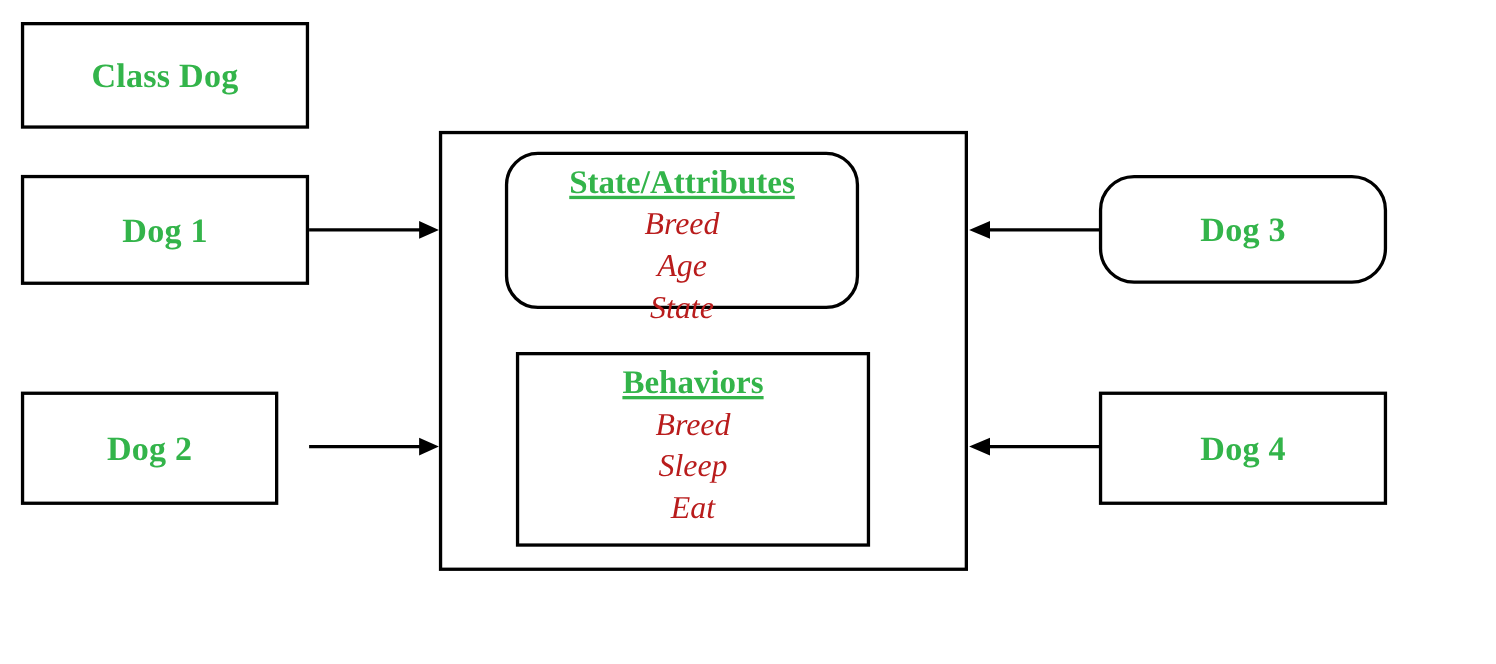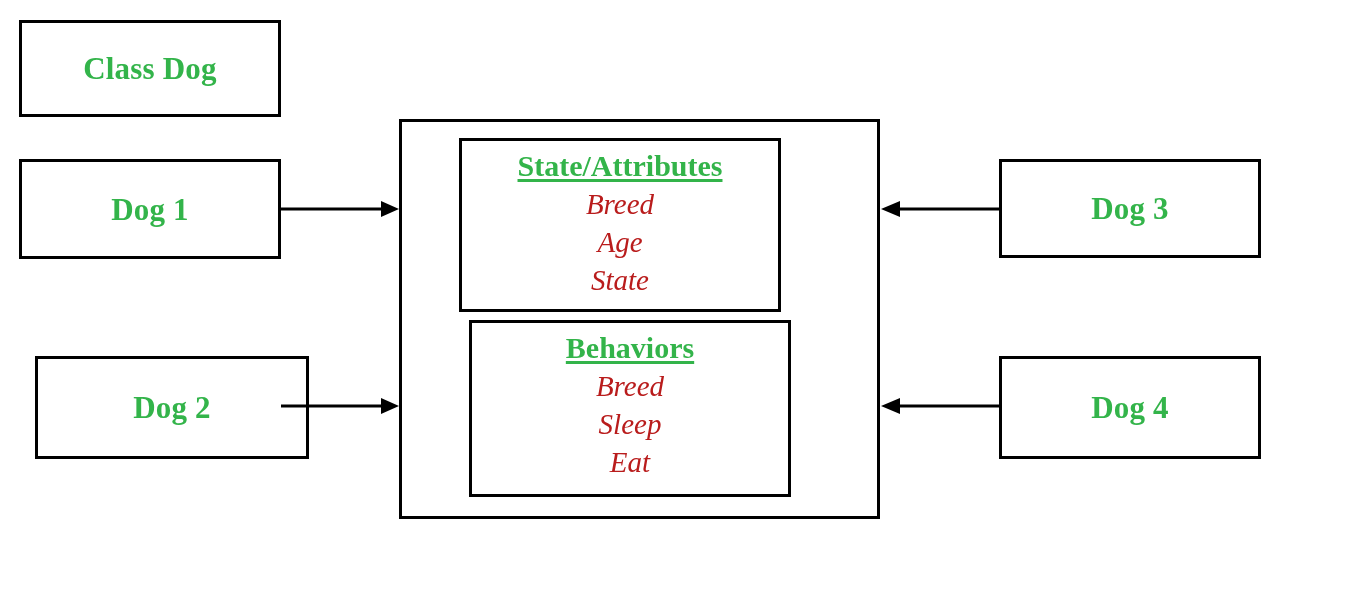--- a/index.html
+++ b/index.html
@@ -75,35 +75,35 @@
 <div id="canvas">
 
   <div class="box" style="left:19px; top:20px; width:262px; height:97px;">
     <span class="box-label">Class Dog</span>
   </div>
 
   <div class="box" style="left:19px; top:159px; width:262px; height:100px;">
     <span class="box-label">Dog 1</span>
   </div>
 
-  <div class="box" style="left:19px; top:356px; width:274px; height:103px;margin-left:16px;">
+  <div class="box" style="left:19px; top:356px; width:234px; height:103px;">
     <span class="box-label">Dog 2</span>
   </div>
 
-  <div class="box" style="left:999px; top:159px; width:262px; height:99px;">
+  <div class="box" style="left:999px; top:159px; width:262px; height:99px;border-radius:32px;">
     <span class="box-label">Dog 3</span>
   </div>
 
   <div class="box" style="left:999px; top:356px; width:262px; height:103px;">
     <span class="box-label">Dog 4</span>
   </div>
 
   <div class="container-box" style="left:399px; top:119px; width:481px; height:400px;">
 
-    <div class="inner-box" style="left:57px; top:16px; width:322px; height:174px;">
+    <div class="inner-box" style="left:57px; top:16px; width:322px; height:143px;border-radius:30px;">
       <div class="inner-title">State/Attributes</div>
       <div class="inner-item">Breed</div>
       <div class="inner-item">Age</div>
       <div class="inner-item">State</div>
     </div>
 
     <div class="inner-box" style="left:67px; top:198px; width:322px; height:177px;">
       <div class="inner-title">Behaviors</div>
       <div class="inner-item">Breed</div>
       <div class="inner-item">Sleep</div>

